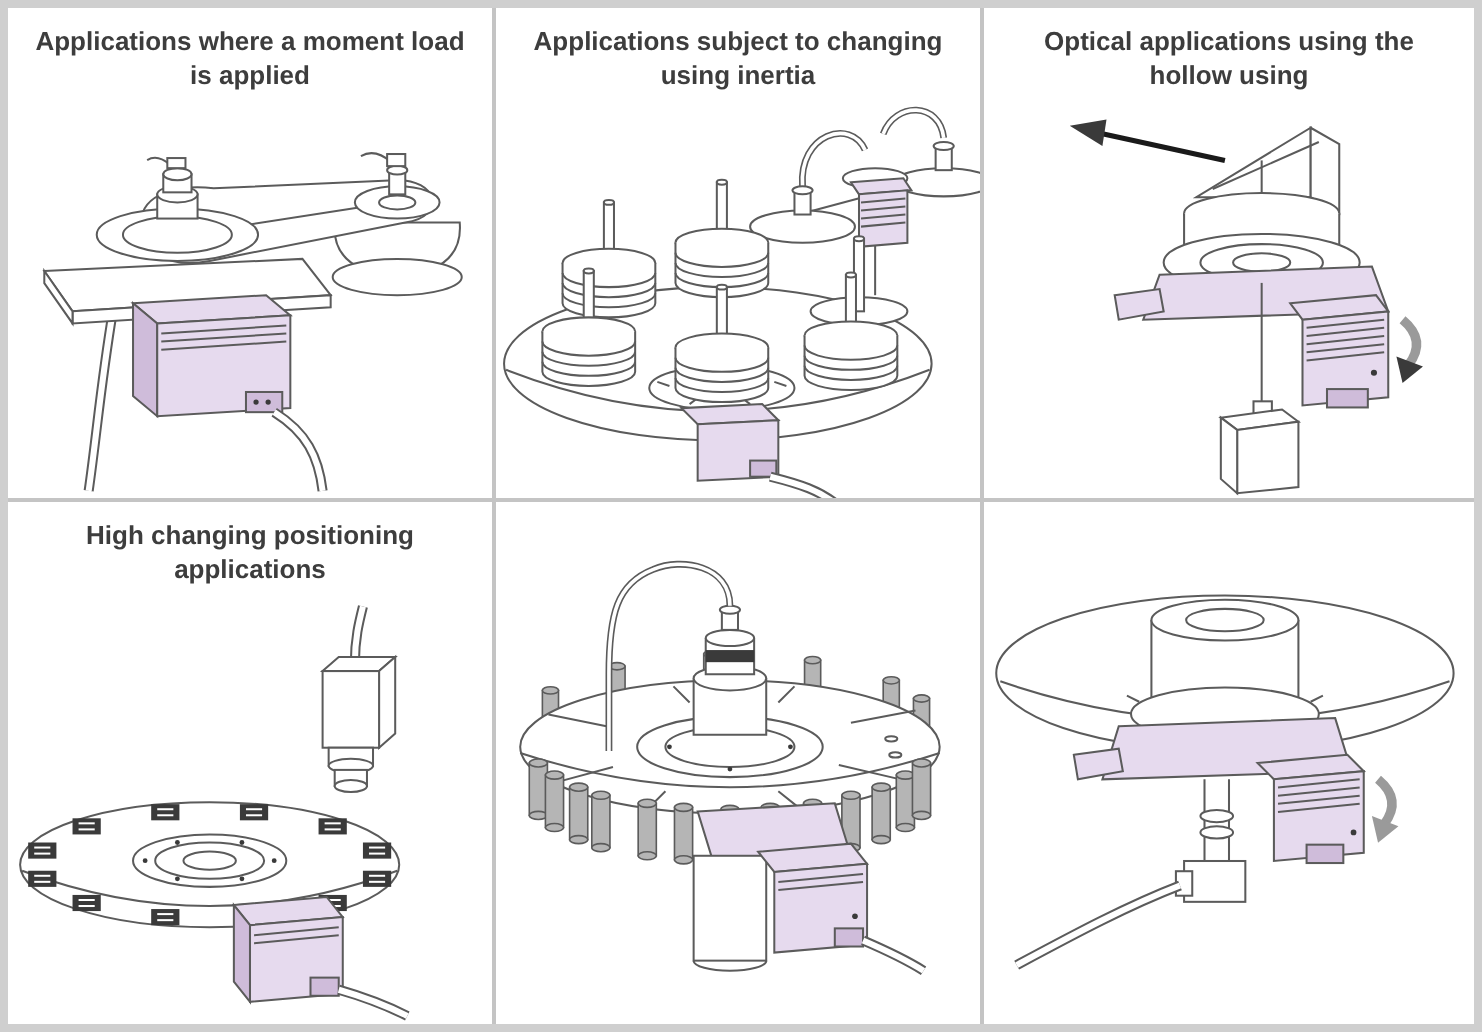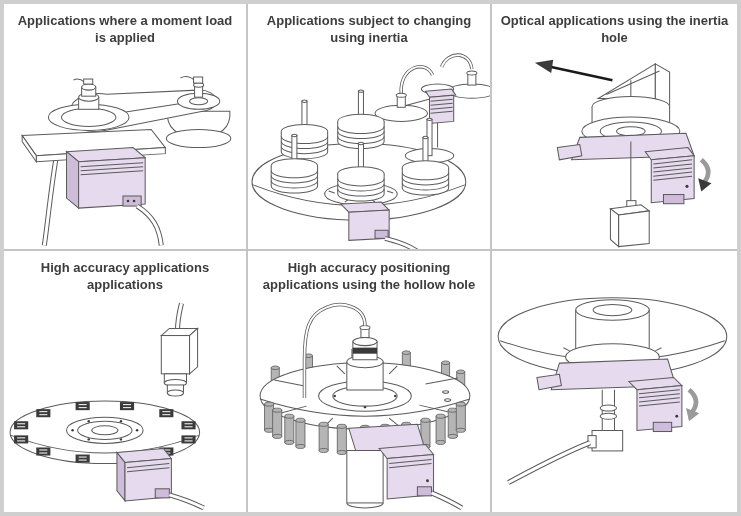--- a/index.html
+++ b/index.html
@@ -137,21 +137,21 @@
         <rect class="pu2" x="126" y="178" width="13" height="8"></rect>
       </g>
       <g>
         <path class="cbl-o" d="M136,186 C152,190 160,193 168,199"></path>
         <path class="cbl-i" d="M136,186 C152,190 160,193 168,199"></path>
       </g>
     </svg>
   </div>
 
   <div class="cell">
-    <div class="title">Optical applications using the inertia hole</div>
+    <div class="title">Optical applications using the hollow using</div>
     <svg class="art" viewBox="0 0 240 195" preserveAspectRatio="xMidYMid meet">
       <g>
         <line class="blk" x1="118" y1="30" x2="58" y2="17"></line>
         <polygon class="dk" points="42,13 60,10 58,23"></polygon>
       </g>
       <g>
         <polygon class="wh" points="104,48 160,48 160,14"></polygon>
         <polygon class="wh" points="160,14 174,22 174,56 160,48"></polygon>
         <path class="ln" d="M112,44 L164,21"></path>
         <line class="ln" x1="136" y1="30" x2="136" y2="48"></line>
@@ -184,21 +184,21 @@
       <g>
         <rect class="wh" x="132" y="148" width="9" height="8"></rect>
         <polygon class="wh" points="116,156 146,152 154,158 124,162"></polygon>
         <polygon class="wh" points="124,162 154,158 154,190 124,193"></polygon>
         <polygon class="wh" points="116,156 124,162 124,193 116,186"></polygon>
       </g>
     </svg>
   </div>
 
   <div class="cell">
-    <div class="title">High accuracy applications applications</div>
+    <div class="title">High changing positioning applications</div>
     <svg class="art" viewBox="0 0 240 208" preserveAspectRatio="xMidYMid meet">
       <defs>
         <g id="c4-chip">
           <rect class="dk" x="-7" y="-4" width="14" height="8"></rect>
           <line x1="-4" y1="-1.5" x2="4" y2="-1.5" stroke="#ffffff" stroke-width="1"></line>
           <line x1="-4" y1="1.5" x2="4" y2="1.5" stroke="#ffffff" stroke-width="1"></line>
         </g>
       </defs>
       <g>
         <path class="cbl-o" d="M176,4 C174,12 172,20 172,32"></path>
@@ -250,21 +250,20 @@
         <rect class="pu2" x="150" y="188" width="14" height="9"></rect>
       </g>
       <g>
         <path class="cbl-o" d="M164,194 C178,198 188,202 198,207"></path>
         <path class="cbl-i" d="M164,194 C178,198 188,202 198,207"></path>
       </g>
     </svg>
   </div>
 
   <div class="cell">
-    <div class="title">High accuracy positioning applications using the hollow hole</div>
     <svg class="art" viewBox="0 0 240 208" preserveAspectRatio="xMidYMid meet">
       <defs>
         <g id="c5-pd">
           <rect class="gr" x="-4.5" y="0" width="9" height="26"></rect>
           <ellipse class="gr" cx="0" cy="26" rx="4.5" ry="2"></ellipse>
           <ellipse class="gr" cx="0" cy="0" rx="4.5" ry="2"></ellipse>
         </g>
         <g id="c5-pu">
           <rect class="gr" x="-4" y="-18" width="8" height="18"></rect>
           <ellipse class="gr" cx="0" cy="-18" rx="4" ry="1.8"></ellipse>

